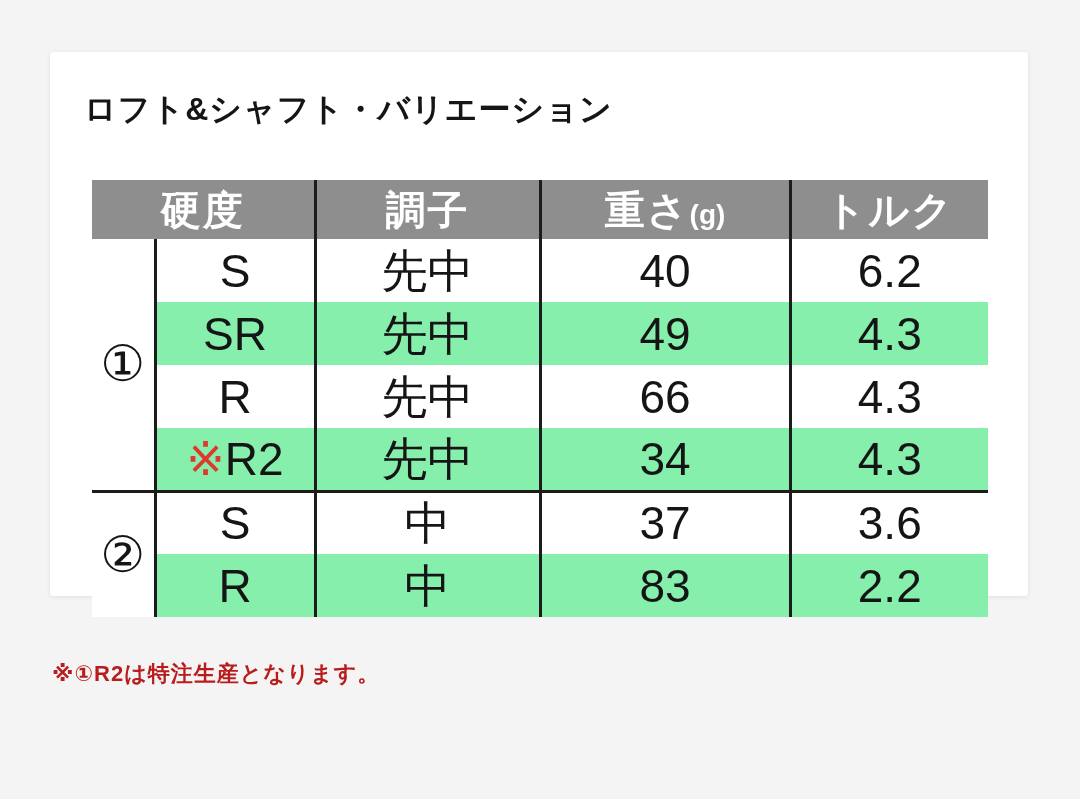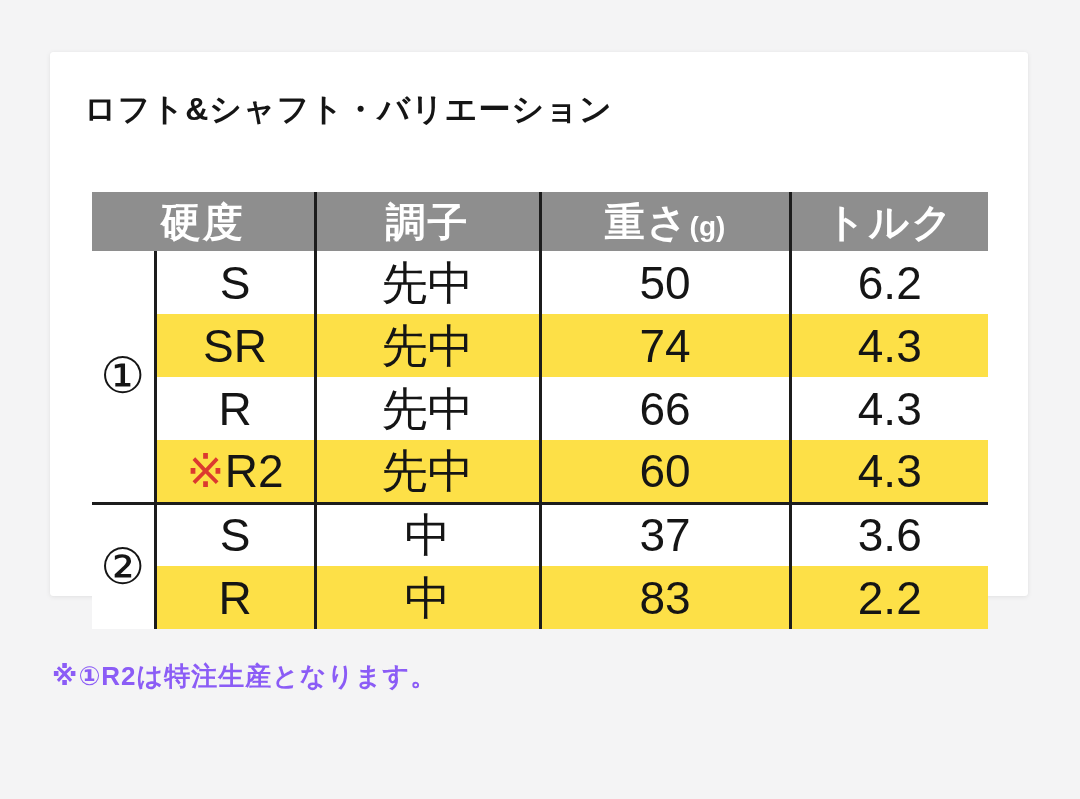--- a/index.html
+++ b/index.html
@@ -15,44 +15,44 @@
     width: 978px; height: 544px;
     background: #ffffff; border-radius: 3px;
     box-shadow: 0 1px 5px rgba(0,0,0,0.08), 0 0 1px rgba(0,0,0,0.06);
   }
   .title {
     position: absolute; left: 34px; top: 40px; margin: 0;
     font-size: 32px; line-height: 1.1; font-weight: bold;
     color: #151515; letter-spacing: 1px; white-space: nowrap;
   }
   table.spec-table {
-    position: absolute; left: 42px; top: 140px;
+    position: absolute; left: 42px; top: 128px;
     width: 896px; border-collapse: collapse; table-layout: fixed;
   }
   .spec-table th {
     background: #8e8e8e; color: #ffffff;
     font-weight: bold; font-size: 40px; letter-spacing: 2px;
     height: 59px; text-align: center; vertical-align: middle;
     padding: 0; line-height: 1;
   }
   .spec-table th .unit { font-size: 28px; letter-spacing: 0; font-weight: bold; }
   .spec-table td {
     height: 63px; font-size: 46px; color: #151515;
     text-align: center; vertical-align: middle;
     padding: 0; line-height: 1;
   }
   .b-r { border-right: 3px solid #1c1c1c; }
   td.group-label { font-size: 50px; background: #ffffff; }
-  tr.stripe td { background: #fde047; }
+  tr.stripe td { background: #86efac; }
   tr.sep td { border-top: 3px solid #1c1c1c; }
   .red { color: #dc392f; }
   .footnotes { position: absolute; left: 52px; top: 661px; }
   .footnotes p {
-    margin: 0 16px 12px 0; font-size: 26px; font-weight: bold;
-    color: #8b5cf6; line-height: 1.2; letter-spacing: 1px; white-space: nowrap;
+    margin: 0 16px 12px 0; font-size: 22px; font-weight: bold;
+    color: #b91c1c; line-height: 1.2; letter-spacing: 1px; white-space: nowrap;
   }
 </style>
 </head>
 <body>
 
 <div class="card">
   <h2 class="title">ロフト&amp;シャフト・バリエーション</h2>
 
   <table class="spec-table">
     <colgroup>
@@ -68,39 +68,39 @@
         <th class="b-r">調子</th>
         <th class="b-r"><span>重さ</span><span class="unit">(g)</span></th>
         <th>トルク</th>
       </tr>
     </thead>
     <tbody>
       <tr>
         <td rowspan="4" class="group-label b-r">①</td>
         <td class="b-r"><span class="red"></span><span>S</span></td>
         <td class="b-r">先中</td>
-        <td class="b-r">50</td>
+        <td class="b-r">40</td>
         <td>6.2</td>
       </tr>
       <tr class="stripe">
         <td class="b-r"><span class="red"></span><span>SR</span></td>
         <td class="b-r">先中</td>
-        <td class="b-r">74</td>
+        <td class="b-r">49</td>
         <td>4.3</td>
       </tr>
       <tr>
         <td class="b-r"><span class="red"></span><span>R</span></td>
         <td class="b-r">先中</td>
         <td class="b-r">66</td>
         <td>4.3</td>
       </tr>
       <tr class="stripe">
         <td class="b-r"><span class="red">※</span><span>R2</span></td>
         <td class="b-r">先中</td>
-        <td class="b-r">60</td>
+        <td class="b-r">34</td>
         <td>4.3</td>
       </tr>
       <tr class="sep">
         <td rowspan="2" class="group-label b-r">②</td>
         <td class="b-r"><span class="red"></span><span>S</span></td>
         <td class="b-r">中</td>
         <td class="b-r">37</td>
         <td>3.6</td>
       </tr>
       <tr class="stripe">

